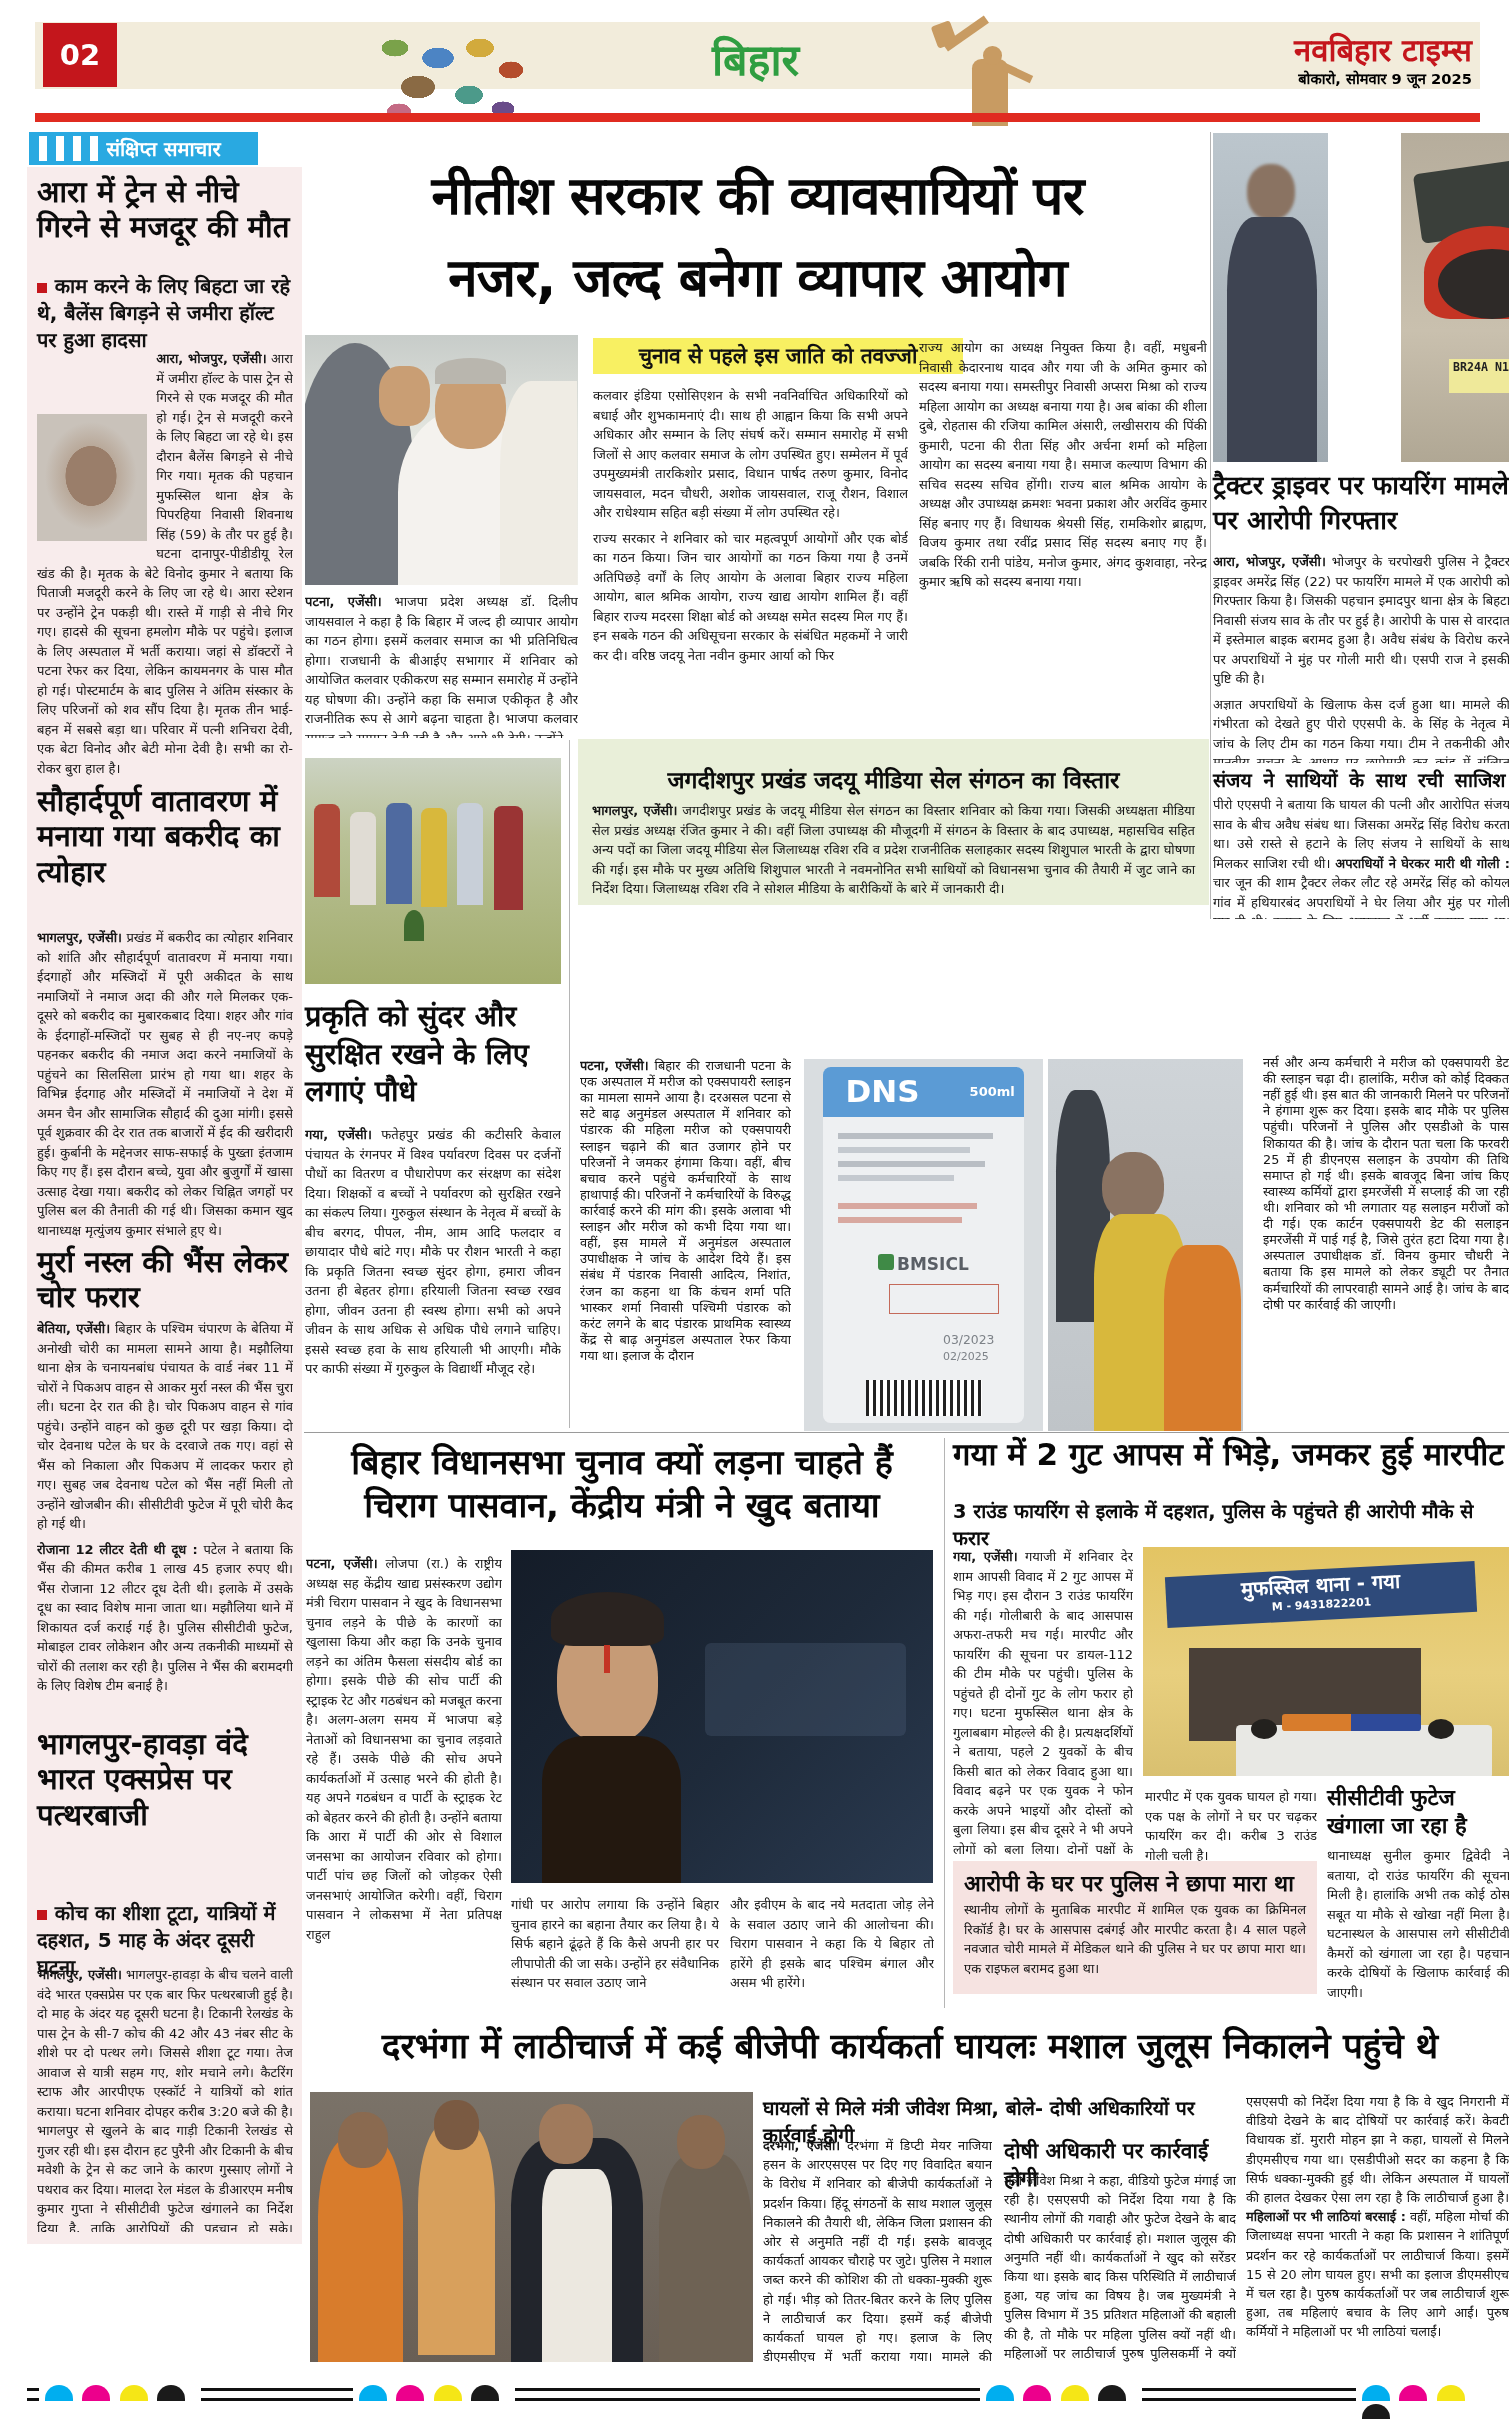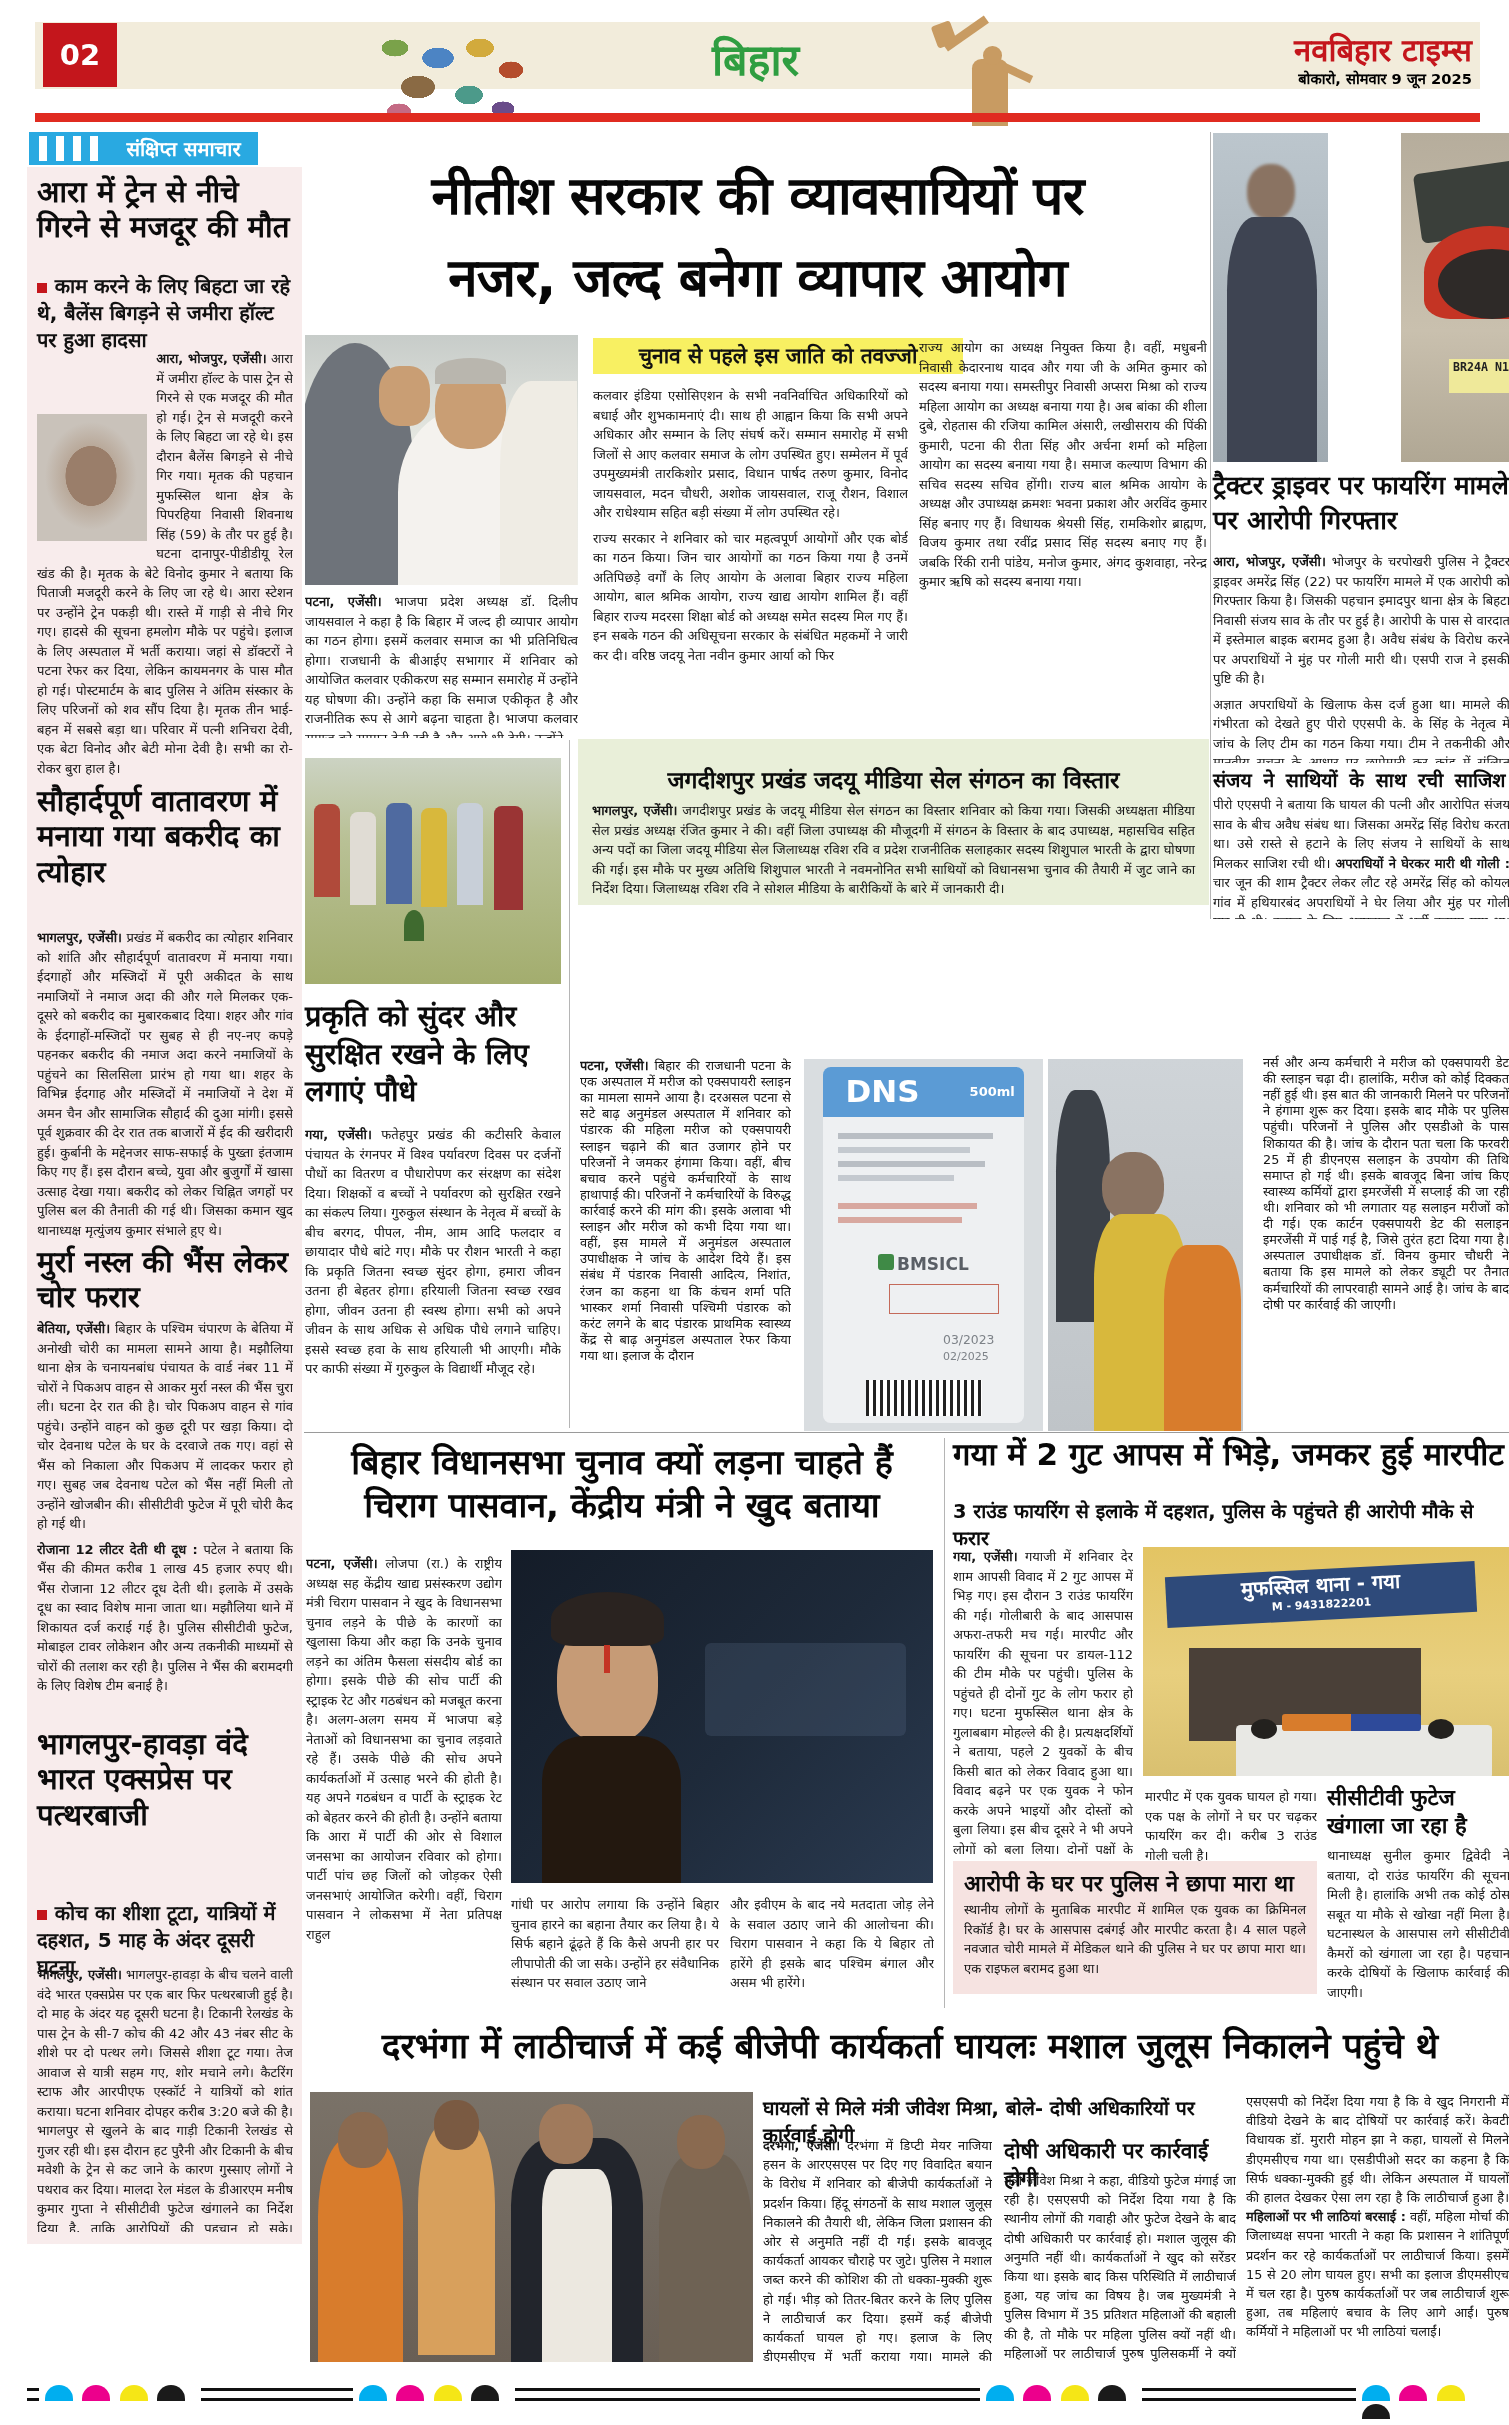--- a/index.html
+++ b/index.html
@@ -61,21 +61,21 @@
     <span>नवबिहार टाइम्स</span>
   </div>
   <div class="abs" style="left:1193px;top:68px;width:279px;text-align:right;font-size:14.7px;font-weight:700;color:#000000;">
     <span>बोकारो, सोमवार 9 जून 2025</span>
   </div>
   <div class="abs" style="left:35px;top:113px;width:1445px;height:8.5px;background:#e02b20;"></div>
 
   <div class="abs" style="left:27px;top:167px;width:275px;height:2077px;background:#f8ecec;"></div>
   <div class="abs" style="left:29.4px;top:132px;width:229px;height:33px;background:#29a9e1;">
     <div class="abs" style="left:9.3px;top:3.9px;width:60px;height:25px;background:repeating-linear-gradient(90deg,#ffffff 0 7.7px,#29a9e1 7.7px 17px);"></div>
-    <div class="abs" style="left:77px;top:3.1px;width:147px;font-size:20px;font-weight:900;color:#ffffff;margin-left:20px;">
+    <div class="abs" style="left:77px;top:3.1px;width:147px;font-size:20px;font-weight:900;color:#ffffff;">
       <span>संक्षिप्त समाचार</span>
     </div>
   </div>
 
   <div class="abs hd h38" style="left:37px;top:175px;width:256px;">
     <span>आरा में ट्रेन से नीचे गिरने से मजदूर की मौत</span>
   </div>
   <div class="abs sub27" style="left:37px;top:257px;width:256px;margin-top:16px;">
     <span class="bullet"></span><span>काम करने के लिए बिहटा जा रहे थे, बैलेंस बिगड़ने से जमीरा हॉल्ट पर हुआ हादसा</span>
   </div>

